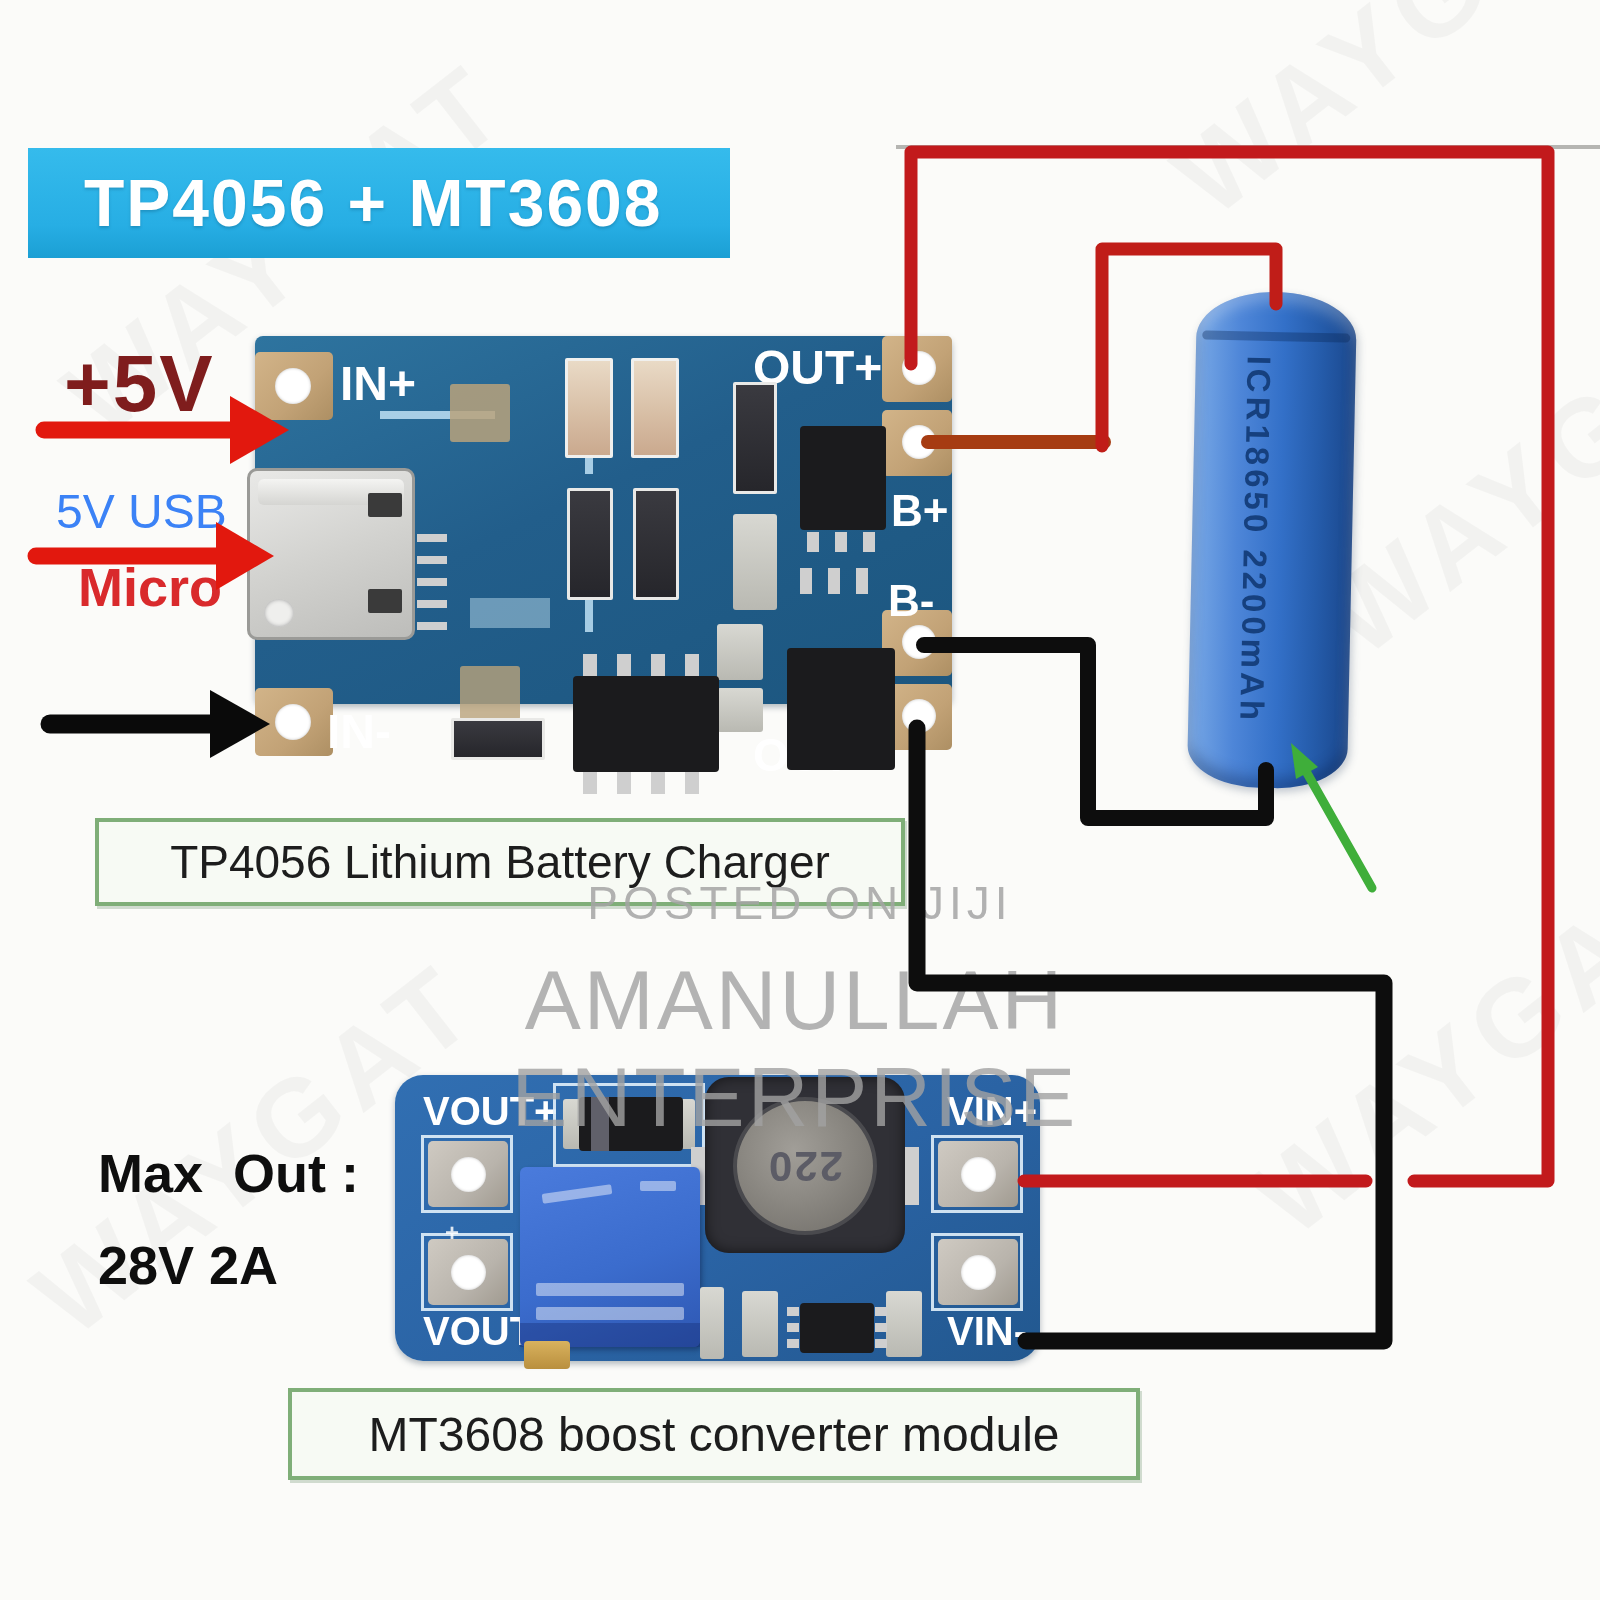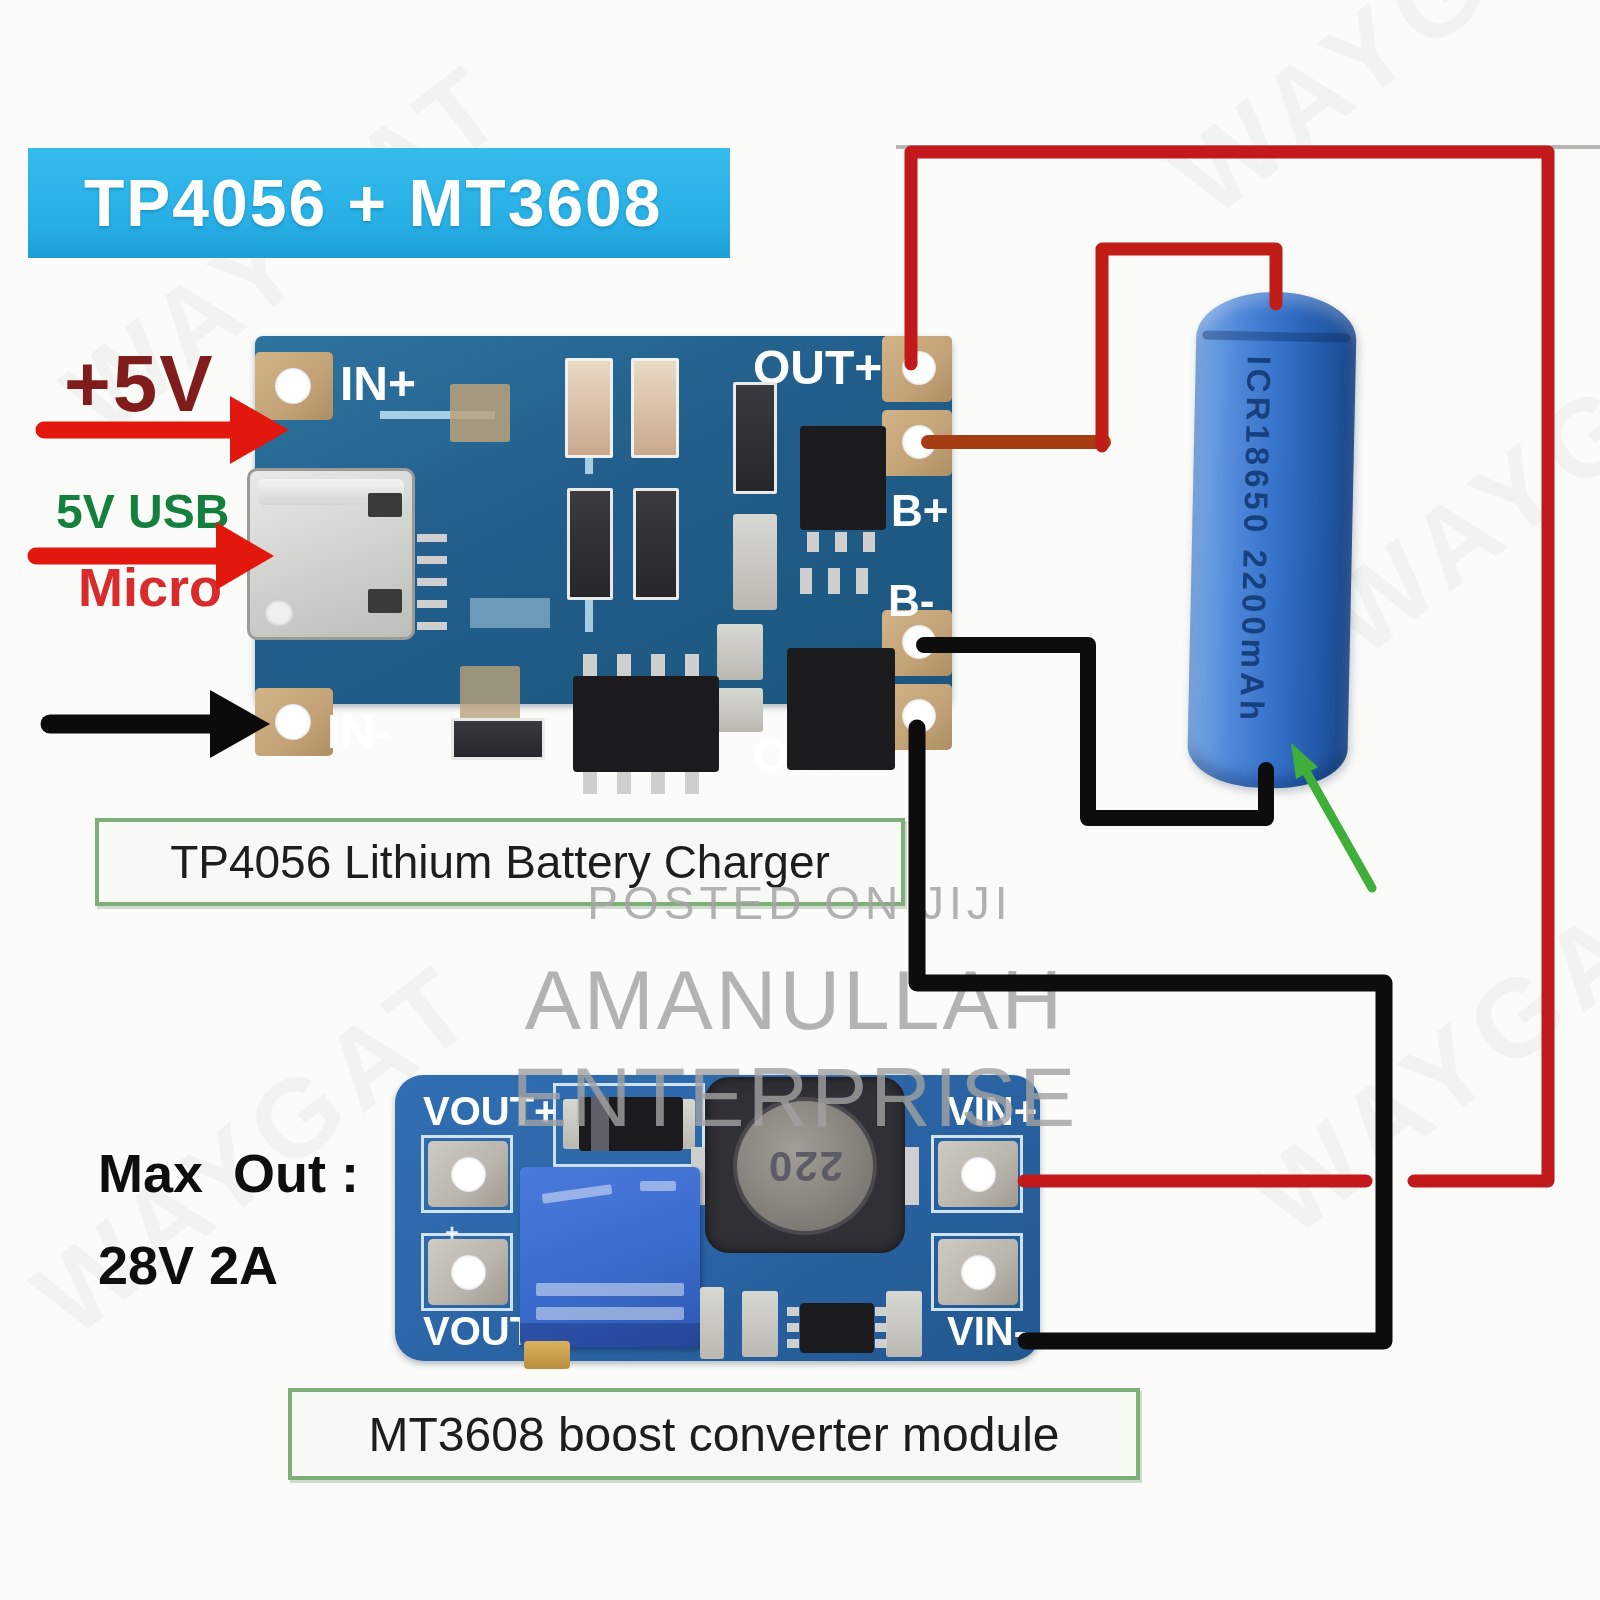--- a/index.html
+++ b/index.html
@@ -12,21 +12,21 @@
   
   .banner{
     left:28px;top:148px;width:702px;height:110px;
     background:linear-gradient(180deg,#35bbec 0%,#27aee4 70%,#1b9fd4 100%);
     color:#fff;font-size:66px;font-weight:bold;line-height:110px;
     padding-left:56px;box-sizing:border-box;letter-spacing:2px;
     text-shadow:0 2px 3px rgba(0,60,90,.25);
   }
   
   .t-plus5v{left:64px;top:338px;font-size:80px;font-weight:bold;color:#7f1d1d;letter-spacing:2px;}
-  .t-usb{left:56px;top:484px;font-size:48px;font-weight:bold;color:#15803d;}
+  .t-usb{left:56px;top:484px;font-size:48px;font-weight:normal;color:#3b82f6;}
   .t-micro{left:78px;top:556px;font-size:54px;font-weight:bold;color:#d92a2c;}
   .t-gnd{left:64px;top:644px;font-size:76px;font-weight:bold;color:#121212;letter-spacing:2px;}
   .t-maxout{left:98px;top:1142px;font-size:54px;font-weight:bold;color:#0e0e0e;white-space:pre;}
   .t-maxout2{left:98px;top:1234px;font-size:54px;font-weight:bold;color:#0e0e0e;}
   
   .cap-box{
     background:#f7faf4;border:4px solid #7fae78;box-sizing:border-box;
     color:#1d1d1d;display:flex;align-items:center;justify-content:center;
     box-shadow:2px 3px 0 rgba(130,160,130,.35);
   }

